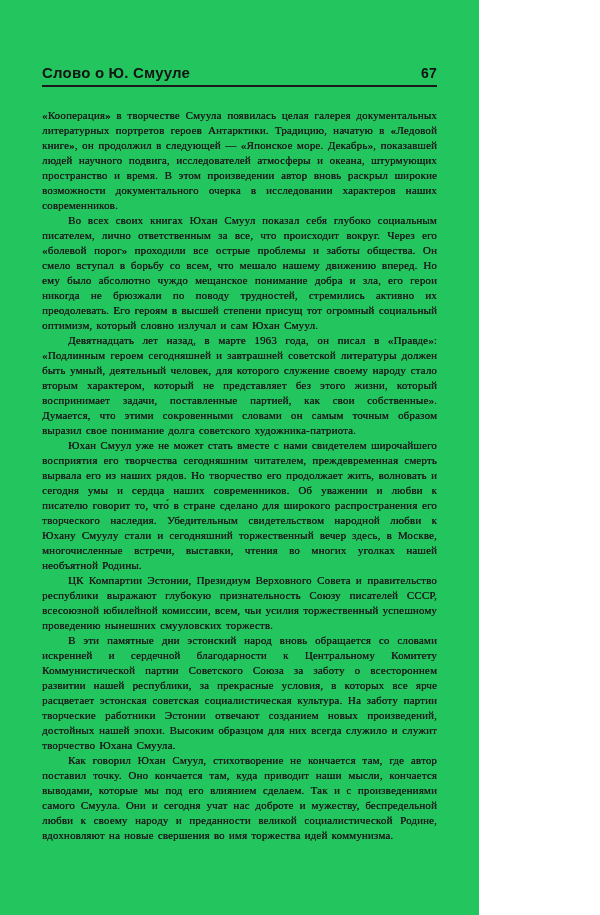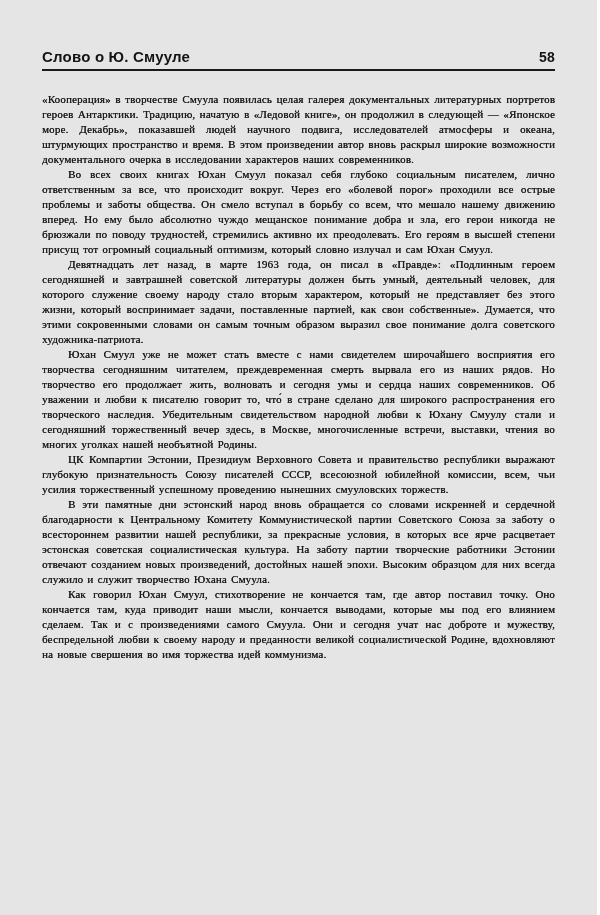--- a/index.html
+++ b/index.html
@@ -2,25 +2,25 @@
 <html lang="ru"><head>
 <meta charset="utf-8">
 <style>
   html, body {
     margin: 0;
     padding: 0;
     background: #ffffff;
   }
   .page {
     position: relative;
-    width: 597px;
+    width: 479px;
     height: 915px;
     box-sizing: border-box;
-    background: #e5e5e5;
-    padding: 48px 42px 0 42px;
+    background: #22c55e;
+    padding: 64px 42px 0 42px;
     overflow: hidden;
   }
   .page-header {
     display: flex;
     justify-content: space-between;
     align-items: flex-end;
     font-family: "Liberation Sans", sans-serif;
     font-weight: bold;
     font-size: 15px;
     letter-spacing: 0.2px;
@@ -55,21 +55,21 @@
     text-indent: 0;
   }
 </style>
 </head>
 <body>
 
 <div class="page">
 
   <header class="page-header">
     <span class="running-title">Слово о Ю. Смууле</span>
-    <span class="page-number">58</span>
+    <span class="page-number">67</span>
   </header>
 
   <main class="page-body">
     <p class="no-indent">«Кооперация» в творчестве Смуула появилась целая галерея документальных литературных портретов героев Антарктики. Традицию, начатую в «Ледовой книге», он продолжил в следующей — «Японское море. Декабрь», показавшей людей научного подвига, исследователей атмосферы и океана, штурмующих пространство и время. В этом произведении автор вновь раскрыл широкие возможности документального очерка в исследовании характеров наших современников.</p>
     <p>Во всех своих книгах Юхан Смуул показал себя глубоко социальным писателем, лично ответственным за все, что происходит вокруг. Через его «болевой порог» проходили все острые проблемы и заботы общества. Он смело вступал в борьбу со всем, что мешало нашему движению вперед. Но ему было абсолютно чуждо мещанское понимание добра и зла, его герои никогда не брюзжали по поводу трудностей, стремились активно их преодолевать. Его героям в высшей степени присущ тот огромный социальный оптимизм, который словно излучал и сам Юхан Смуул.</p>
     <p>Девятнадцать лет назад, в марте 1963 года, он писал в «Правде»: «Подлинным героем сегодняшней и завтрашней советской литературы должен быть умный, деятельный человек, для которого служение своему народу стало вторым характером, который не представляет без этого жизни, который воспринимает задачи, поставленные партией, как свои собственные». Думается, что этими сокровенными словами он самым точным образом выразил свое понимание долга советского художника-патриота.</p>
     <p>Юхан Смуул уже не может стать вместе с нами свидетелем широчайшего восприятия его творчества сегодняшним читателем, преждевременная смерть вырвала его из наших рядов. Но творчество его продолжает жить, волновать и сегодня умы и сердца наших современников. Об уважении и любви к писателю говорит то, что́ в стране сделано для широкого распространения его творческого наследия. Убедительным свидетельством народной любви к Юхану Смуулу стали и сегодняшний торжественный вечер здесь, в Москве, многочисленные встречи, выставки, чтения во многих уголках нашей необъятной Родины.</p>
     <p>ЦК Компартии Эстонии, Президиум Верховного Совета и правительство республики выражают глубокую признательность Союзу писателей СССР, всесоюзной юбилейной комиссии, всем, чьи усилия торжественный успешному проведению нынешних смууловских торжеств.</p>
     <p>В эти памятные дни эстонский народ вновь обращается со словами искренней и сердечной благодарности к Центральному Комитету Коммунистической партии Советского Союза за заботу о всестороннем развитии нашей республики, за прекрасные условия, в которых все ярче расцветает эстонская советская социалистическая культура. На заботу партии творческие работники Эстонии отвечают созданием новых произведений, достойных нашей эпохи. Высоким образцом для них всегда служило и служит творчество Юхана Смуула.</p>
     <p>Как говорил Юхан Смуул, стихотворение не кончается там, где автор поставил точку. Оно кончается там, куда приводит наши мысли, кончается выводами, которые мы под его влиянием сделаем. Так и с произведениями самого Смуула. Они и сегодня учат нас доброте и мужеству, беспредельной любви к своему народу и преданности великой социалистической Родине, вдохновляют на новые свершения во имя торжества идей коммунизма.</p>

